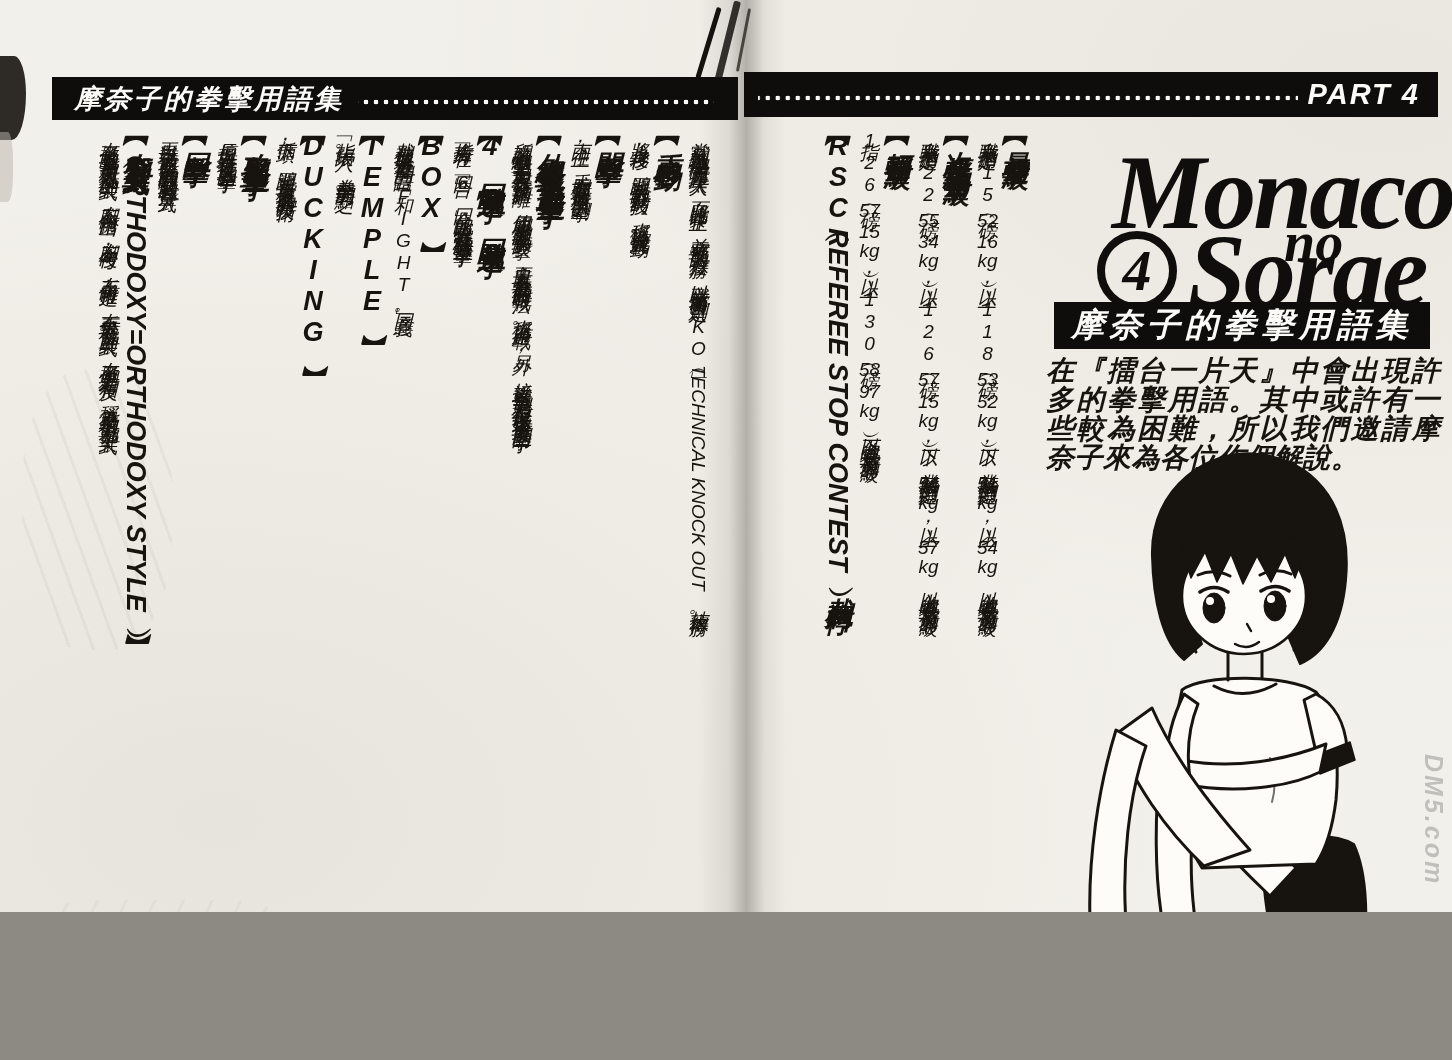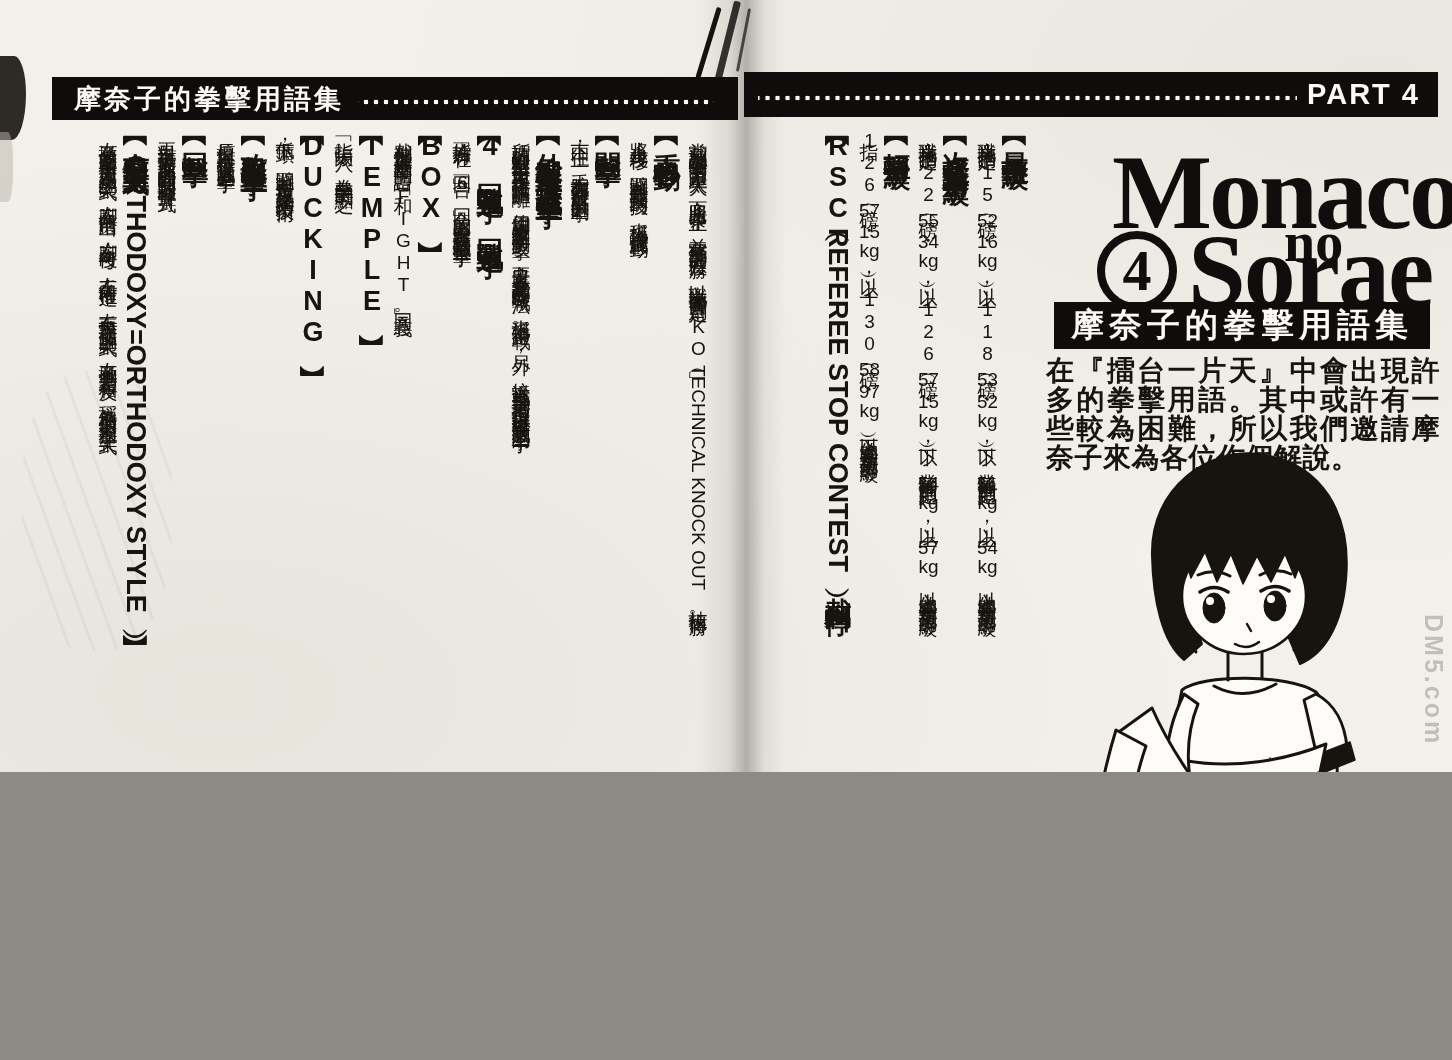--- a/index.html
+++ b/index.html
@@ -1,22 +1,22 @@
 <!DOCTYPE html>
 <html><head>
 <meta charset="utf-8">
 <style>
   html,body{margin:0;padding:0;background:#8d8a84;}
   .spread{
-    position:relative;width:1452px;height:772px;overflow:hidden;
+    position:relative;width:1452px;height:912px;overflow:hidden;
     background:
       radial-gradient(ellipse at 15% 90%, rgba(210,205,195,.35) 0%, rgba(0,0,0,0) 55%),
       radial-gradient(ellipse at 95% 10%, rgba(220,216,208,.4) 0%, rgba(0,0,0,0) 50%),
       #f2f0ea;
-    font-family:"Liberation Sans", sans-serif;color:#17140f;
+    font-family:"Liberation Sans", sans-serif;color:#17140f;font-style:italic;
   }
   
   .spine-shadow{position:absolute;left:698px;top:0;width:88px;height:1060px;
     background:linear-gradient(90deg, rgba(0,0,0,0) 0%, rgba(60,54,46,.10) 35%, rgba(40,36,30,.30) 55%, rgba(60,54,46,.08) 75%, rgba(0,0,0,0) 100%);}
   .streak{position:absolute;background:#14120f;border-radius:2px;}
   .s1{left:706px;top:6px;width:5px;height:74px;transform:rotate(17deg);}
   .s2{left:722px;top:0;width:7px;height:100px;transform:rotate(14deg);opacity:.85;}
   .s3{left:742px;top:8px;width:3px;height:64px;transform:rotate(11deg);opacity:.7;}
   .edge-blob{position:absolute;left:0;top:56px;width:26px;height:84px;background:#1d1a16;border-radius:0 45% 55% 0;opacity:.92;}
   .edge-soft{position:absolute;left:0;top:132px;width:13px;height:70px;background:#b9b4aa;opacity:.5;border-radius:0 40% 40% 0;}

